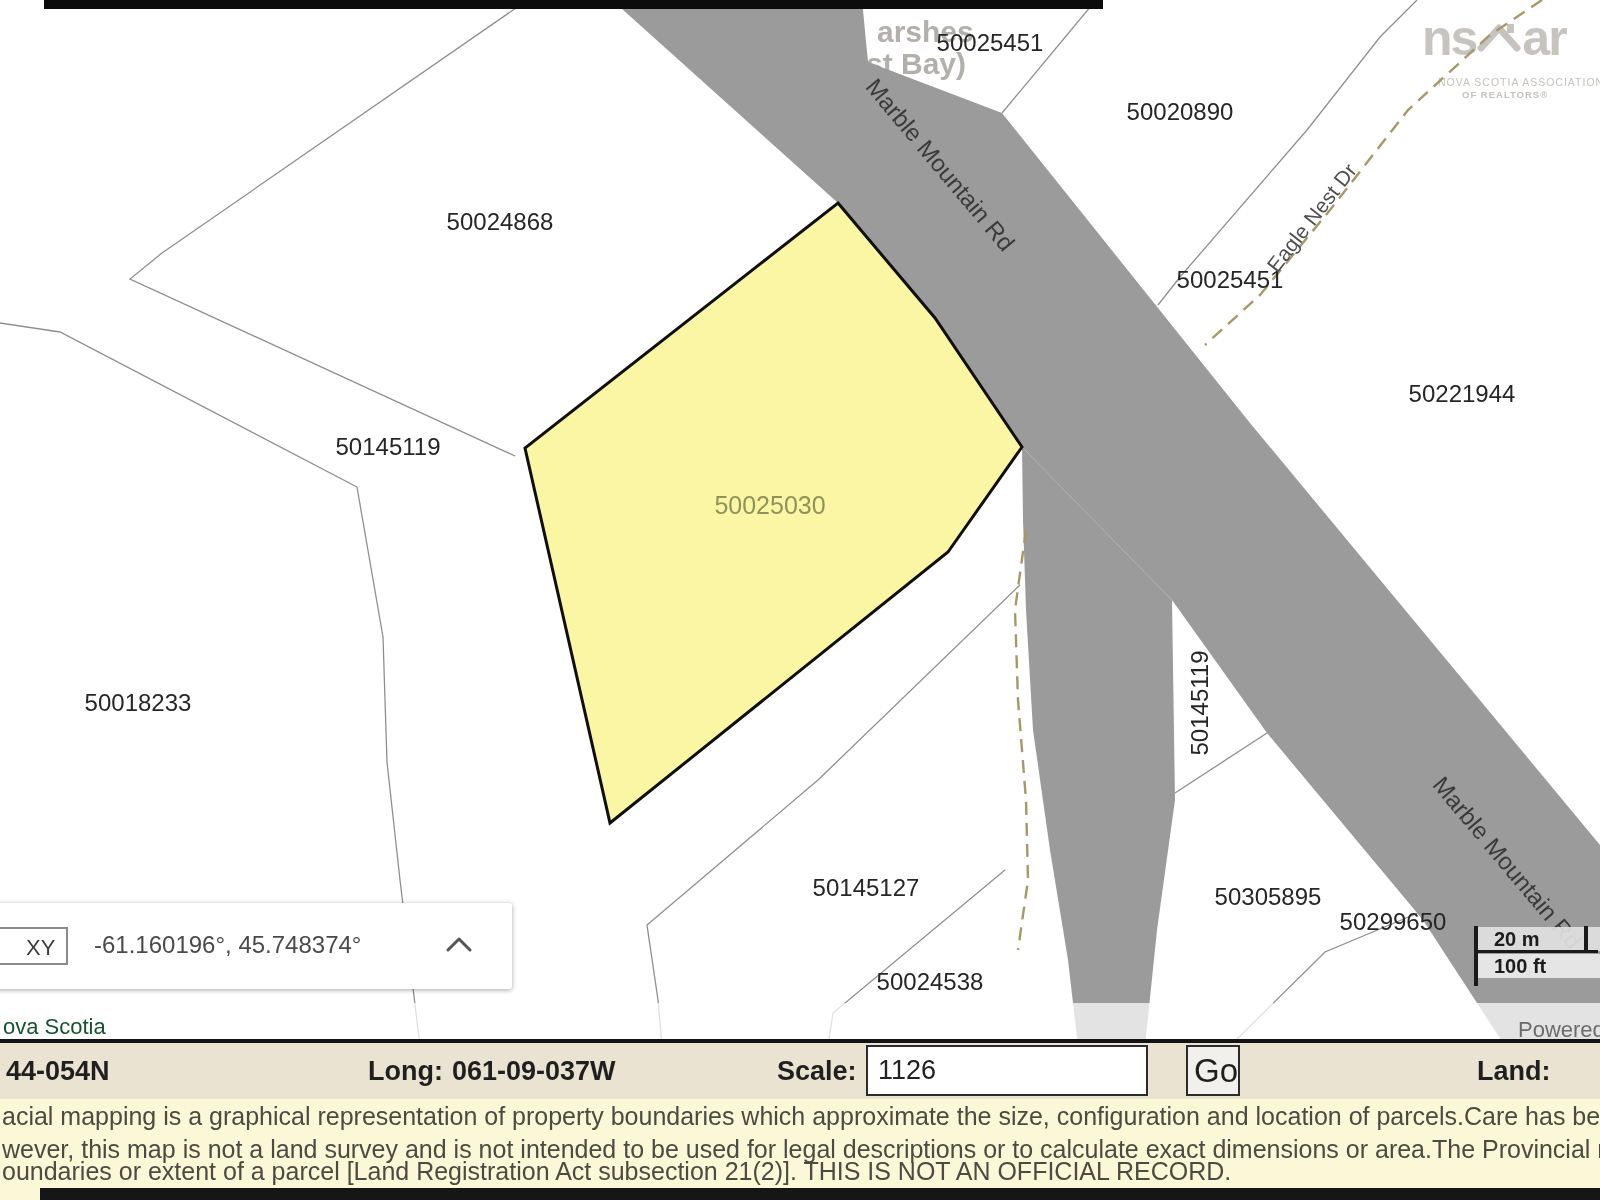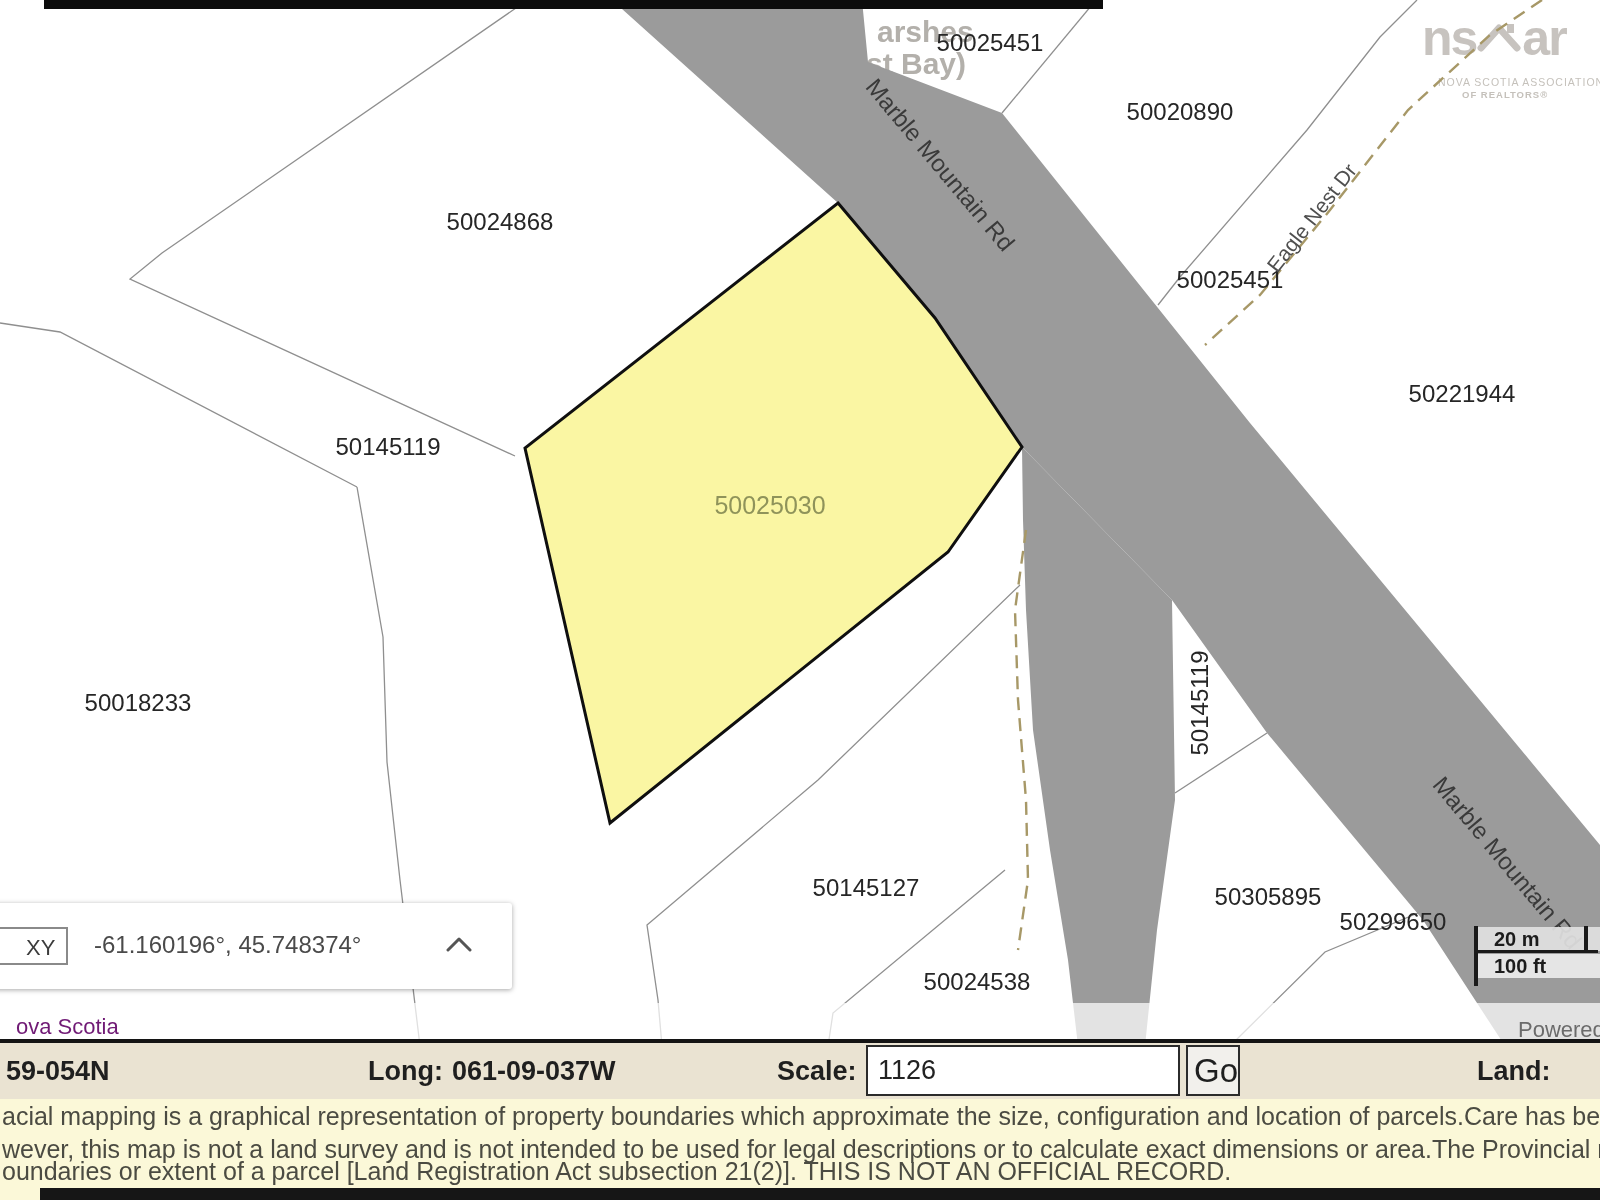--- a/index.html
+++ b/index.html
@@ -28,29 +28,29 @@
   .sb-ft{top:30px;background:rgba(235,235,235,.92);}
   .sb-tick{position:absolute;background:#1a1a1a;}
   
   .xy-panel{position:absolute;left:-16px;top:903px;width:528px;height:86px;background:#ffffff;
     border-radius:3px;box-shadow:0 1px 5px rgba(0,0,0,.35);z-index:5;}
   .xy-box{position:absolute;left:12px;top:24px;width:72px;height:38px;border:2px solid #8a8a8a;
     font-size:22px;color:#3c3c3c;line-height:38px;padding-left:28px;box-sizing:border-box;background:#fff;}
   .xy-coords{position:absolute;left:110px;top:28px;font-size:24px;color:#4a4a4a;white-space:nowrap;}
   .xy-chevron{position:absolute;right:40px;top:32px;width:26px;height:18px;cursor:pointer;}
   
-  .attr-left{position:absolute;left:16px;top:1014px;font-size:22px;color:#701a75;z-index:5;}
+  .attr-left{position:absolute;left:3px;top:1014px;font-size:22px;color:#14532d;z-index:5;}
   .attr-right{position:absolute;left:1518px;top:1017px;font-size:22px;color:#6b6b6b;z-index:5;white-space:nowrap;}
   
   .statusbar{position:absolute;left:0;top:1039px;width:1600px;height:56px;background:#eae3d2;
     border-top:4px solid #141414;box-sizing:content-box;z-index:6;}
   .sb-text{position:absolute;top:13px;font-size:27px;color:#1f1f1f;white-space:nowrap;}
   .bold{font-weight:bold;}
   .semibold{font-weight:600;}
-  .scale-input{position:absolute;left:866px;top:2px;width:314px;height:51px;border:2px solid #2b2b2b;
+  .scale-input{position:absolute;left:866px;top:2px;width:282px;height:51px;border:2px solid #2b2b2b;
     font-family:"Liberation Sans",sans-serif;font-size:27px;color:#222;padding:0 0 0 10px;box-sizing:border-box;border-radius:0;}
   .go-btn{position:absolute;left:1186px;top:2px;width:54px;height:51px;border:2px solid #2b2b2b;background:#f2f0ec;
     font-family:"Liberation Sans",sans-serif;font-size:33px;color:#1f1f1f;border-radius:0;cursor:pointer;}
   
   .disclaimer{position:absolute;left:0;top:1095px;width:1600px;height:105px;background:#fbf8d8;z-index:5;overflow:hidden;}
   .disc-line{position:absolute;left:2px;font-size:25px;color:#4b4b42;white-space:nowrap;}
   
   .bottom-bar{position:absolute;left:40px;top:1188px;width:1560px;height:12px;background:#161616;z-index:7;}
 </style>
 </head>
@@ -109,21 +109,21 @@
     <div class="plabel" style="left:1180px;top:112px;">50020890</div>
     <div class="plabel" style="left:1230px;top:280px;">50025451</div>
     <div class="plabel" style="left:1462px;top:394px;">50221944</div>
     <div class="plabel" style="left:500px;top:222px;">50024868</div>
     <div class="plabel" style="left:388px;top:447px;">50145119</div>
     <div class="plabel olive" style="left:770px;top:505px;">50025030</div>
     <div class="plabel" style="left:138px;top:703px;">50018233</div>
     <div class="plabel" style="left:1200px;top:703px;transform:translate(-50%,-50%) rotate(-90deg);">50145119</div>
     <div class="plabel" style="left:866px;top:888px;">50145127</div>
     <div class="plabel" style="left:1268px;top:897px;">50305895</div>
-    <div class="plabel" style="left:930px;top:982px;margin-left:47px;">50024538</div>
+    <div class="plabel" style="left:930px;top:982px;">50024538</div>
     <div class="plabel" style="left:1393px;top:922px;">50299650</div>
 
     <div class="rlabel" style="left:940px;top:165px;transform:translate(-50%,-50%) rotate(50deg);">Marble Mountain Rd</div>
     <div class="rlabel" style="left:1507px;top:863px;transform:translate(-50%,-50%) rotate(50deg);">Marble Mountain Rd</div>
     <div class="rlabel small" style="left:1312px;top:218px;transform:translate(-50%,-50%) rotate(-52deg);">Eagle Nest Dr</div>
   </div>
 
   <div class="scalebar">
     <div class="sb-row sb-m">20 m</div>
     <div class="sb-row sb-ft">100 ft</div>
@@ -137,21 +137,21 @@
     <div class="xy-coords">-61.160196°, 45.748374°</div>
     <svg class="xy-chevron" viewBox="0 0 26 18">
       <polyline points="2,15 13,4 24,15" fill="none" stroke="#555" stroke-width="3" stroke-linecap="round" stroke-linejoin="round"></polyline>
     </svg>
   </div>
 
   <div class="attr-left">ova Scotia</div>
   <div class="attr-right">Powered</div>
 
   <div class="statusbar">
-    <div class="sb-text semibold" style="left:6px;">59-054N</div>
+    <div class="sb-text semibold" style="left:6px;">44-054N</div>
     <div class="sb-text bold" style="left:368px;">Long:</div>
     <div class="sb-text semibold" style="left:452px;">061-09-037W</div>
     <div class="sb-text bold" style="left:777px;text-align:right;">Scale:</div>
     <input class="scale-input" type="text" value="1126" style="">
     <button class="go-btn">Go</button>
     <div class="sb-text bold" style="left:1477px;">Land:</div>
   </div>
 
   <div class="disclaimer">
     <div class="disc-line" style="top:7px;">acial mapping is a graphical representation of property boundaries which approximate the size, configuration and location of parcels.Care has been taken to ensure the best po</div>

